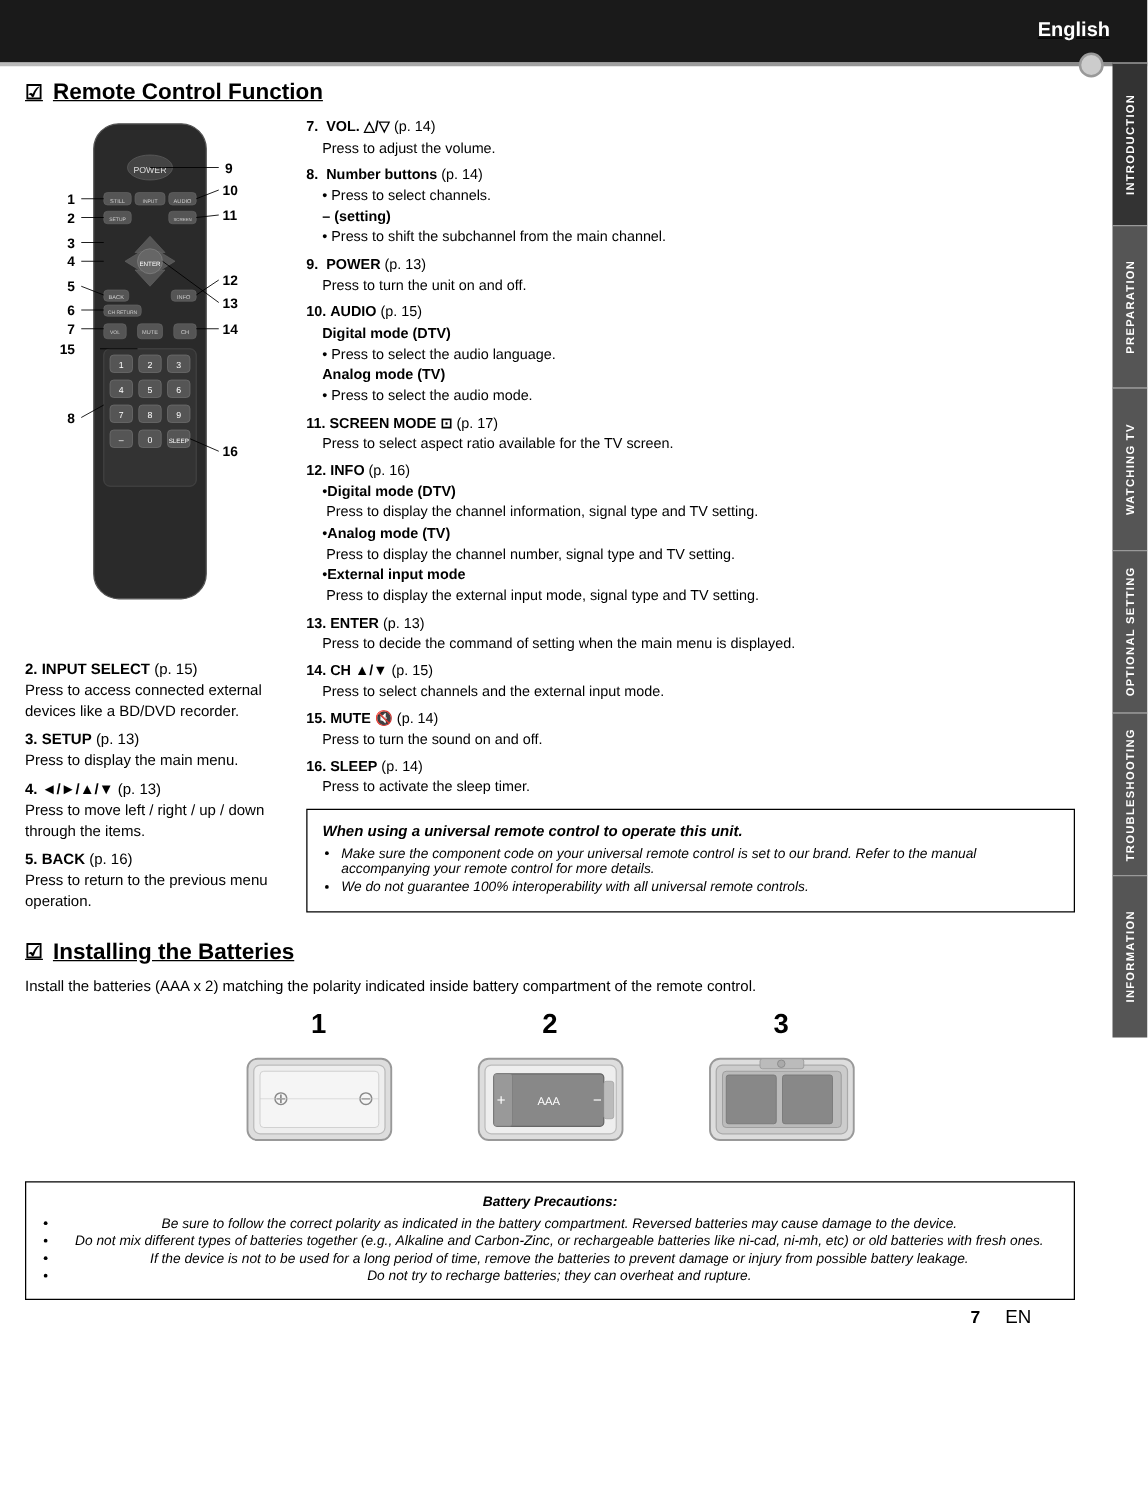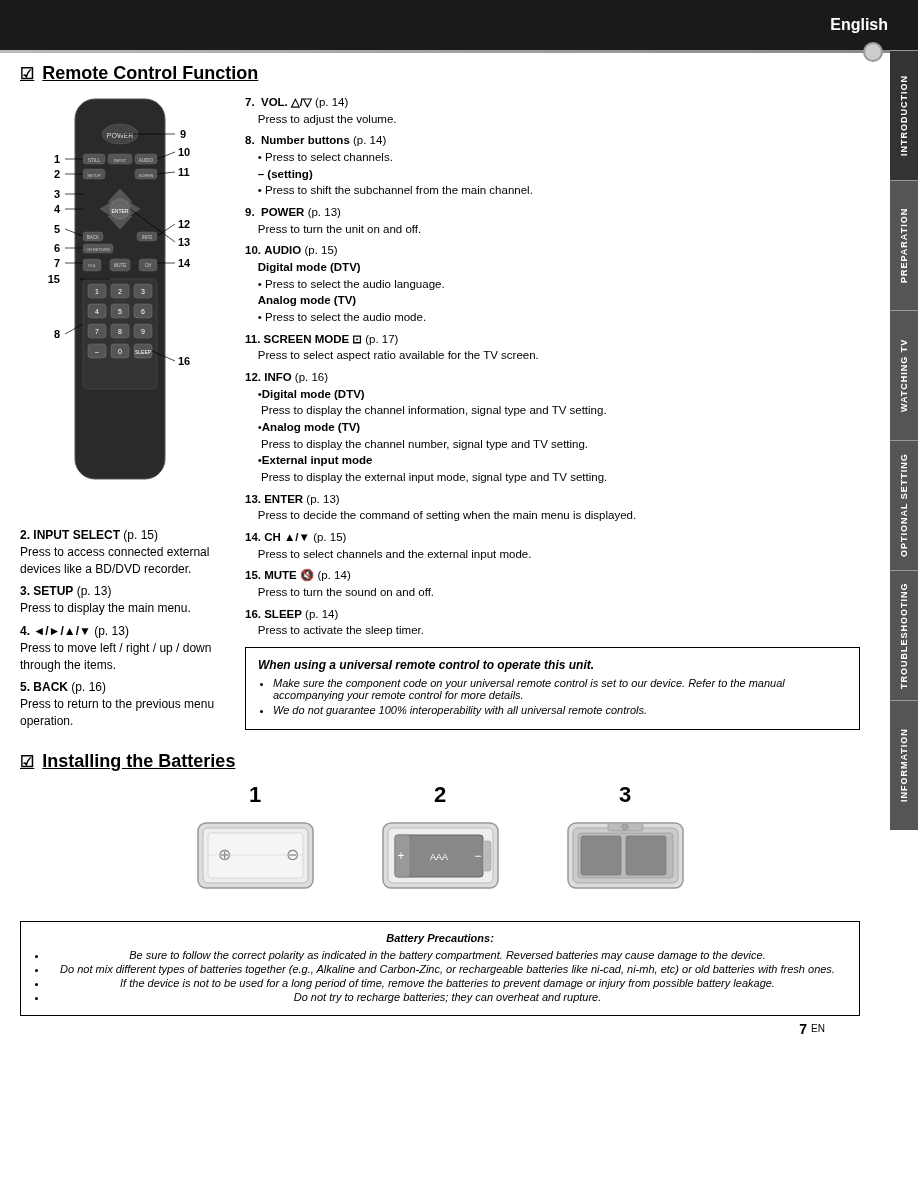--- a/index.html
+++ b/index.html
@@ -14,20 +14,21 @@
     }
 
     
     .header-bar {
       background: #1a1a1a;
       height: 50px;
       display: flex;
       justify-content: flex-end;
       align-items: center;
       padding-right: 30px;
+      text-decoration: underline;
     }
     .english-label {
       color: #fff;
       font-size: 16px;
       font-weight: bold;
     }
 
     
     .side-tabs {
       position: absolute;
@@ -432,32 +433,33 @@
         &nbsp;&nbsp;&nbsp;&nbsp;Press to turn the sound on and off.
       </div>
       <div class="desc-item">
         <b>16.&nbsp;SLEEP</b> (p. 14)<br>
         &nbsp;&nbsp;&nbsp;&nbsp;Press to activate the sleep timer.
       </div>
 
       <div class="universal-box">
         <div class="box-title">When using a universal remote control to operate this unit.</div>
         <ul>
-          <li>Make sure the component code on your universal remote control is set to our device. Refer to the manual accompanying your remote control for more details.</li>
+          <li>Make sure the component code on your universal remote control is set to our brand. Refer to the manual accompanying your remote control for more details.</li>
           <li>We do not guarantee 100% interoperability with all universal remote controls.</li>
         </ul>
       </div>
     </div>
   </div>
 
   <div class="batteries-section">
     <div class="section-heading">
       <span class="checkbox-icon">☑</span>
       <span>Installing the Batteries</span>
     </div>
+    <p class="batteries-intro">Install the batteries (AAA x 2) matching the polarity indicated inside battery compartment of the remote control.</p>
 
     <div class="battery-steps">
 
       <div class="battery-step">
         <div class="step-num">1</div>
         <svg width="155" height="90" viewBox="0 0 155 90">
 
           <rect x="20" y="10" width="115" height="65" rx="8" fill="#ddd" stroke="#999" stroke-width="1.5"></rect>
           <rect x="25" y="15" width="105" height="55" rx="5" fill="#eee" stroke="#bbb" stroke-width="1"></rect>
 
@@ -510,16 +512,16 @@
         <li>Be sure to follow the correct polarity as indicated in the battery compartment. Reversed batteries may cause damage to the device.</li>
         <li>Do not mix different types of batteries together (e.g., Alkaline and Carbon-Zinc, or rechargeable batteries like ni-cad, ni-mh, etc) or old batteries with fresh ones.</li>
         <li>If the device is not to be used for a long period of time, remove the batteries to prevent damage or injury from possible battery leakage.</li>
         <li>Do not try to recharge batteries; they can overheat and rupture.</li>
       </ul>
     </div>
   </div>
 
   <div class="footer">
     <span style="font-weight:bold; font-size:14px;">7</span>
-    <span style="font-size:10px; margin-left:4px;">EN</span>
+    <span style="font-size:15px; margin-left:20px;">EN</span>
   </div>
 
 </div>
 
 </body></html>

